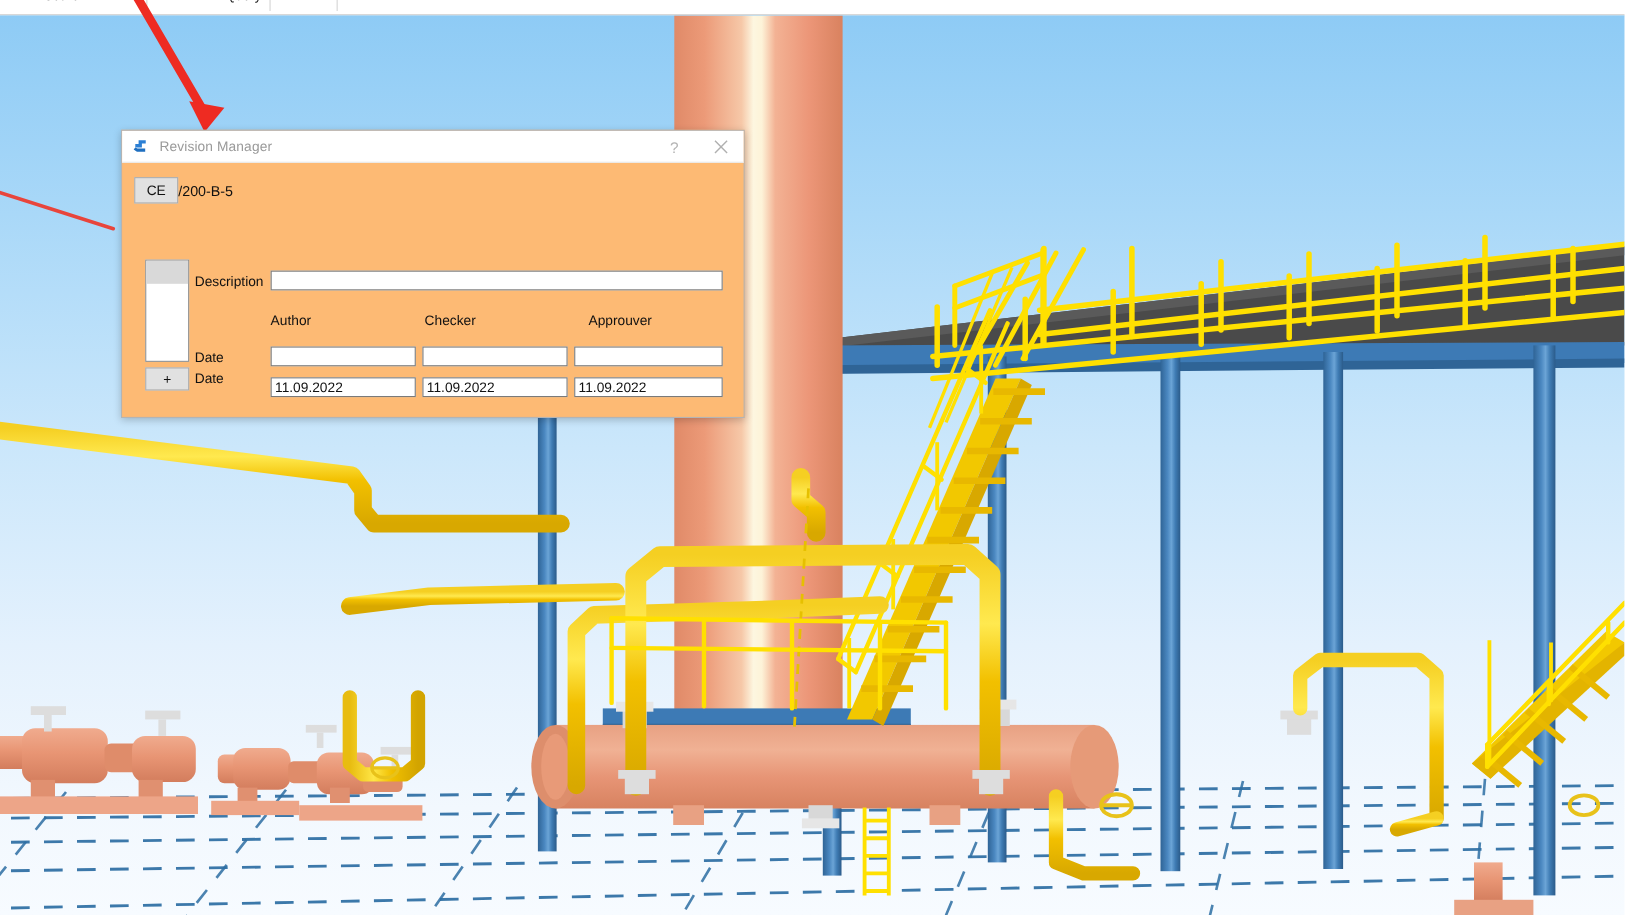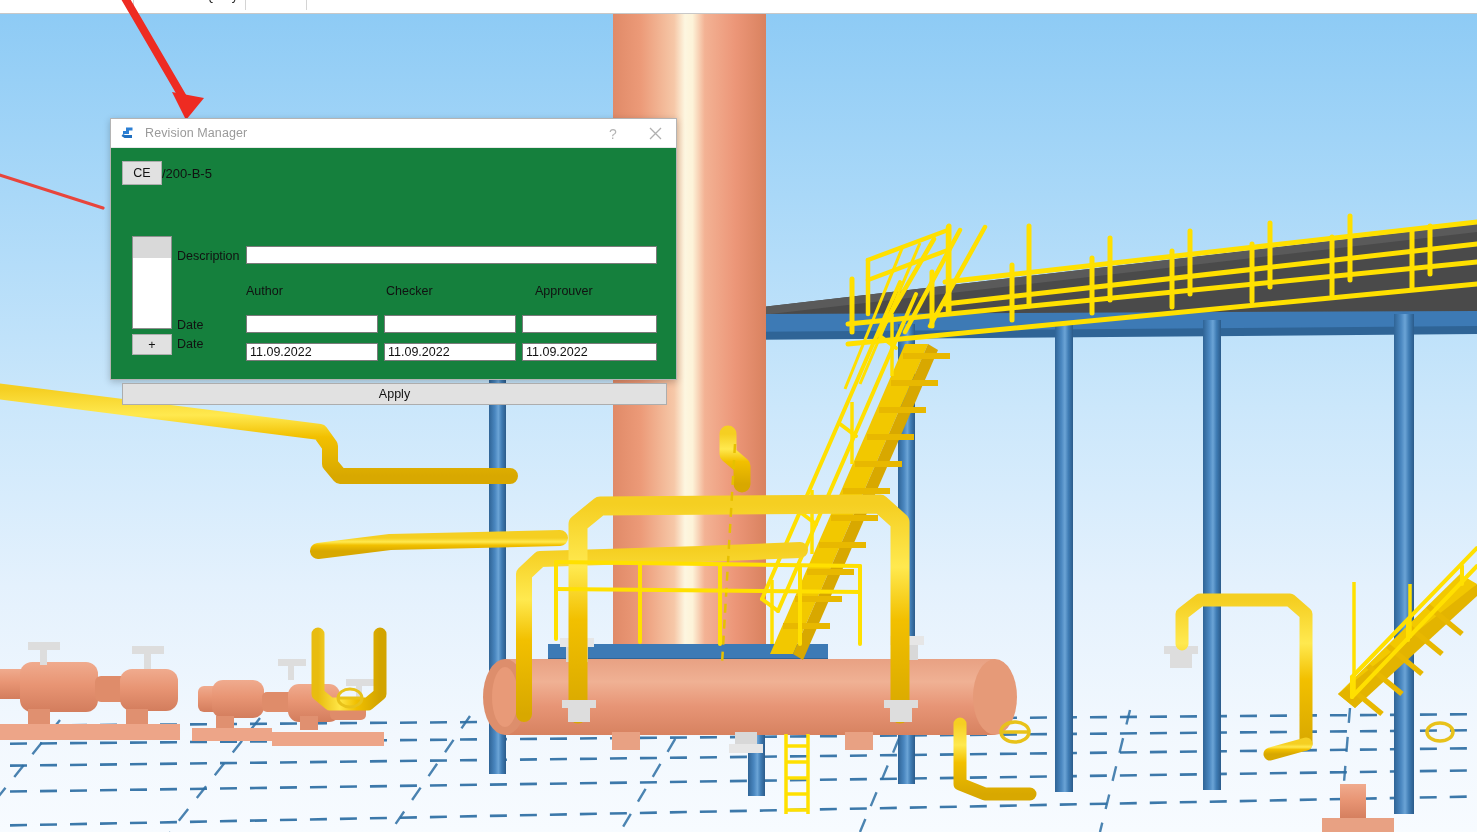--- a/index.html
+++ b/index.html
@@ -38,21 +38,21 @@
   .svg-scene { position: absolute; left: 0; top: 0; width: 1477px; height: 818px; }
 
   
   .annot { position: absolute; left: 0; top: 0; width: 1477px; height: 832px;
            pointer-events: none; }
 
   
   .dialog {
     position: absolute; left: 110px; top: 118px;
     width: 567px; height: 262px;
-    background: #15803d;
+    background: #fdba74;
     border: 1px solid #b4b4b4;
     box-shadow: 0 2px 7px rgba(0,0,0,0.22);
   }
   .dlg-title {
     position: relative; height: 29px; background: #ffffff;
     border-bottom: 1px solid #e8e8e8;
     display: flex; align-items: center;
   }
   .dlg-icon { margin-left: 9px; width: 17px; height: 17px; display: block; }
   .dlg-title-text {
@@ -524,17 +524,16 @@
       <input class="txt txt-desc" type="text" value="" style="">
 
       <input class="txt txt-name-a" type="text" value="" style="">
       <input class="txt txt-name-c" type="text" value="" style="">
       <input class="txt txt-name-p" type="text" value="" style="">
 
       <input class="txt txt-date-a" type="text" value="11.09.2022" style="">
       <input class="txt txt-date-c" type="text" value="11.09.2022" style="">
       <input class="txt txt-date-p" type="text" value="11.09.2022" style="">
 
-      <div class="apply-btn">Apply</div>
     </div>
   </div>
 
 </div>
 
 </body></html>

